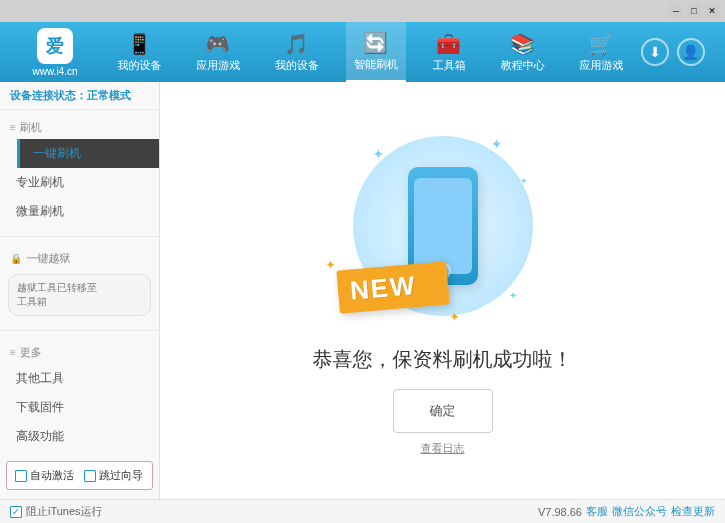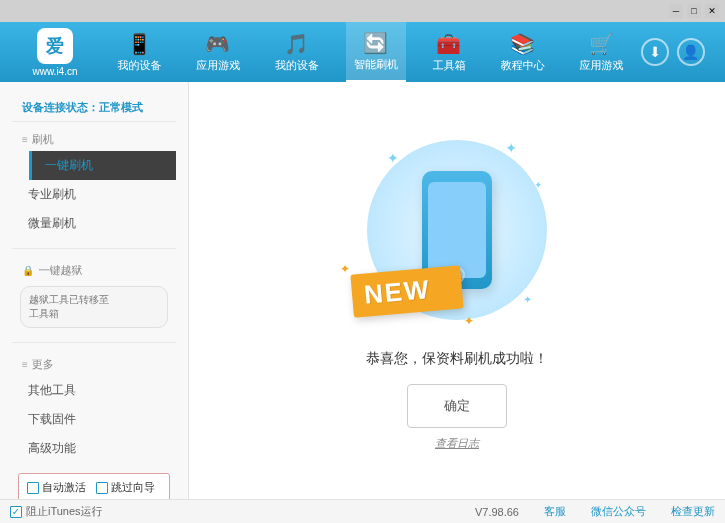--- a/index.html
+++ b/index.html
@@ -92,24 +92,24 @@
     }
 
     
     .main {
       display: flex;
       height: calc(523px - 22px - 60px - 24px);
     }
 
     
     .sidebar {
-      width: 189px;
+      width: 160px;
       background: #f8f8f8;
       border-right: 1px solid #e0e0e0;
-      padding: 12px;
+      padding: 0;
       overflow-y: auto;
       flex-shrink: 0;
     }
 
     .status-bar-top {
       padding: 6px 10px;
       font-size: 11px;
       color: #555;
       border-bottom: 1px solid #e8e8e8;
     }
@@ -240,21 +240,21 @@
 
     
     .sparkle {
       position: absolute;
       color: #7dd3f5;
       font-size: 14px;
       z-index: 5;
     }
 
     .message-text {
-      font-size: 14px;
+      font-size: 20px;
       color: #333;
       margin-top: 20px;
       font-weight: 500;
     }
 
     .confirm-btn {
       margin-top: 16px;
       width: 100px;
       height: 44px;
       border: 1px solid #ccc;
@@ -265,37 +265,36 @@
       cursor: pointer;
       display: flex; align-items: center; justify-content: center;
     }
 
     .log-link {
       margin-top: 8px;
       font-size: 11px;
       color: #888;
       cursor: pointer;
       text-decoration: underline;
-      font-style: italic;
     }
 
     
     .bottom-bar {
       height: 24px;
       background: #f5f5f5;
       border-top: 1px solid #e0e0e0;
       display: flex;
       align-items: center;
       padding: 0 10px;
       justify-content: space-between;
       font-size: 11px;
       color: #666;
     }
     .bottom-left { display: flex; align-items: center; gap: 8px; }
-    .bottom-right { display: flex; align-items: center; gap: 25px; }
+    .bottom-right { display: flex; align-items: center; gap: 4px; }
 
     
     .checkbox-area {
       display: flex;
       gap: 10px;
       padding: 6px 8px;
       border: 1px solid #e0a0a0;
       border-radius: 3px;
       margin: 4px 6px;
       background: white;

